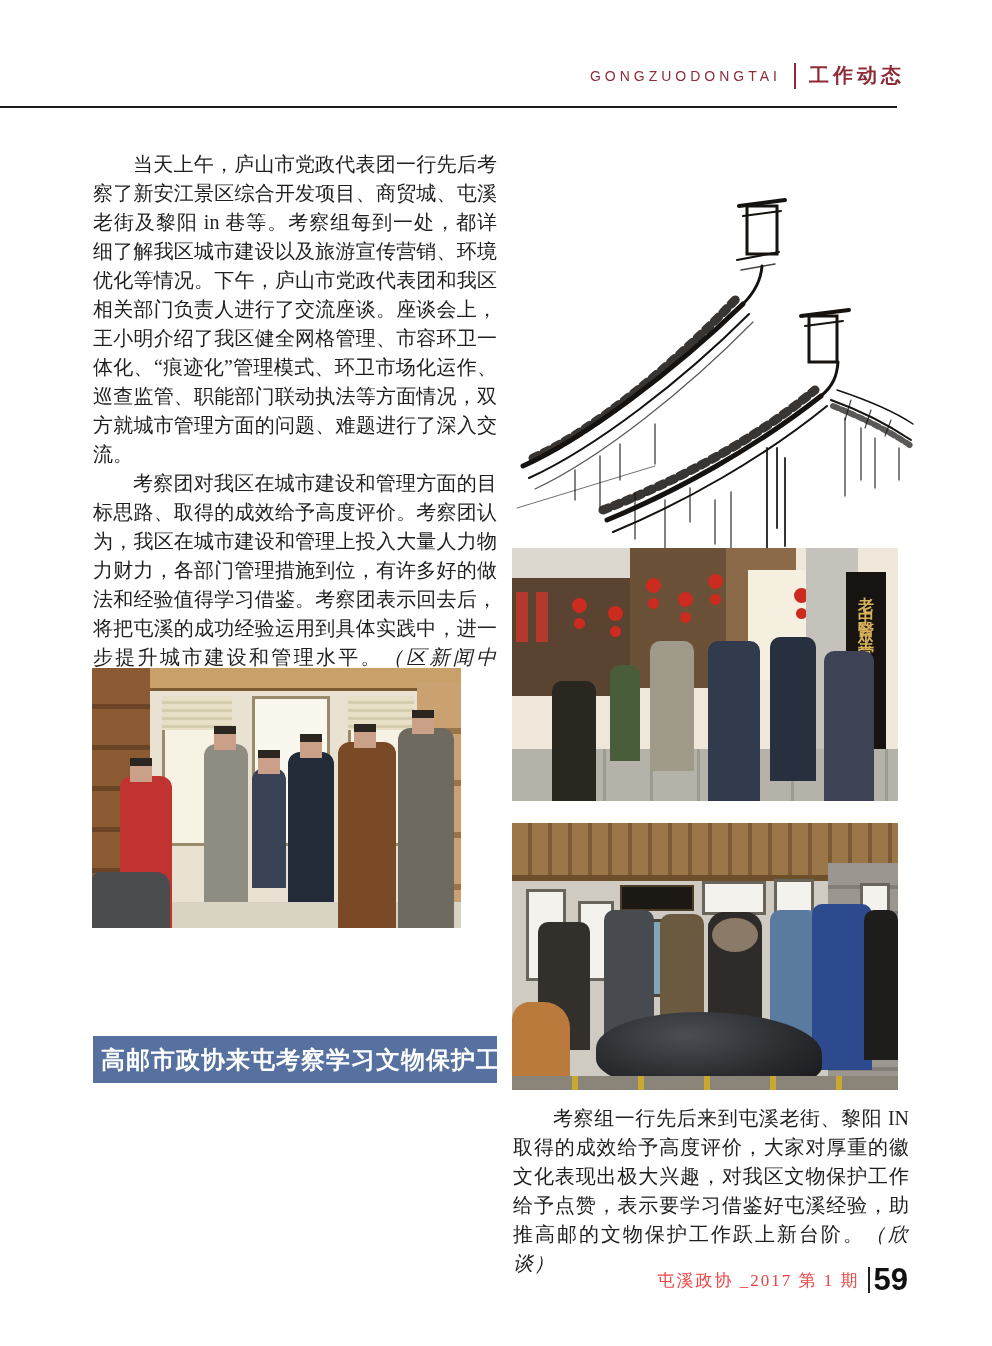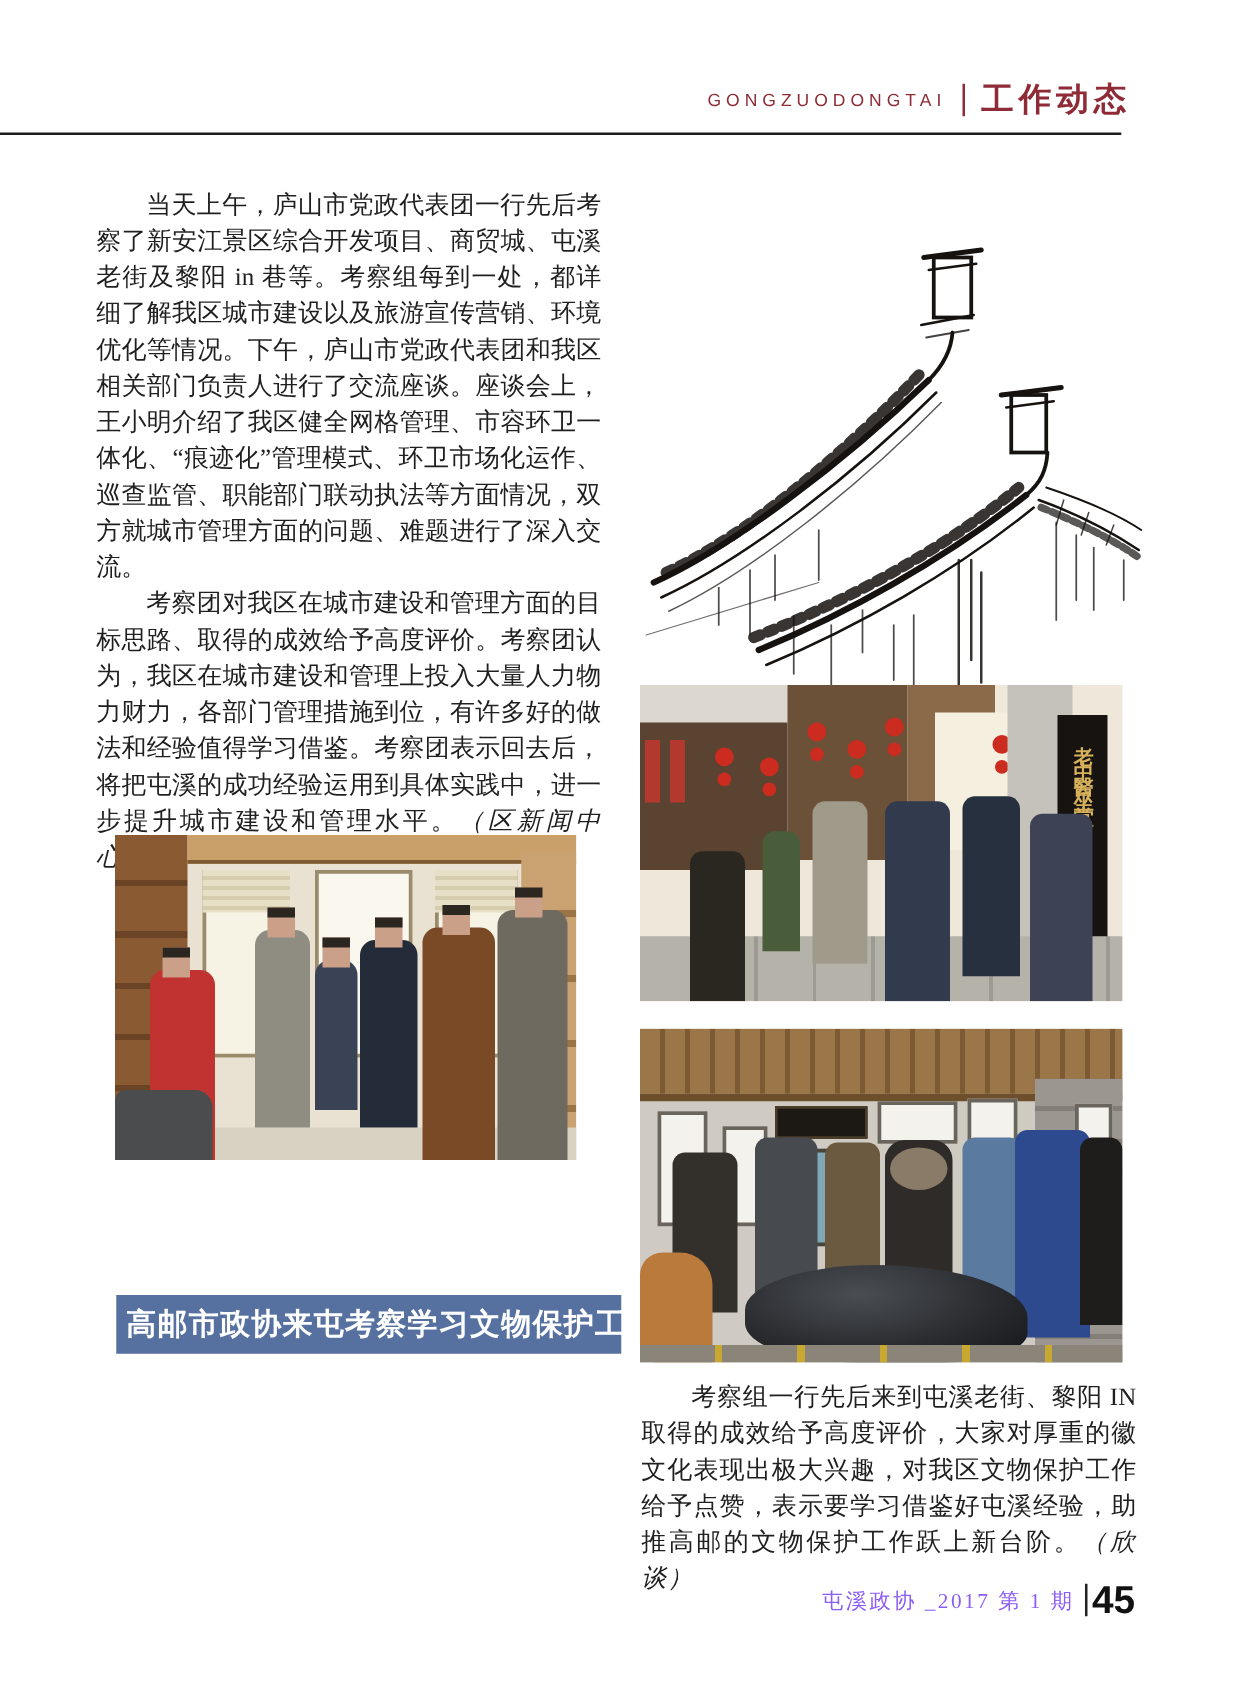--- a/index.html
+++ b/index.html
@@ -9,27 +9,27 @@
     font-family:"Liberation Serif", serif;color:#1e1e1e;
   }
   
   .header{position:absolute;top:62px;right:87px;display:flex;align-items:center;}
   .header .latin{
     font-family:"Liberation Sans", sans-serif;font-size:14px;letter-spacing:4px;
     color:#8e2b36;
   }
   .header .divider{width:2px;height:26px;background:#8e2b36;margin:0 13px;}
   .header .cn-title{
-    font-size:26px;font-weight:bold;color:#8e2b36;letter-spacing:4px;
+    font-size:20px;font-weight:bold;color:#8e2b36;letter-spacing:4px;
   }
   .header-rule{position:absolute;top:106px;left:0;width:897px;height:2px;background:#1c1c1c;}
   
   .textcol{position:absolute;font-size:20px;line-height:29px;text-align:justify;color:#1f1f1f;}
   .textcol p{margin:0;text-indent:2em;}
-  .col-left-1{top:150px;left:77px;width:404px;}
+  .col-left-1{top:150px;left:93px;width:404px;}
   .col-left-2{top:1104px;left:93px;width:404px;}
   .col-right-2{top:1104px;left:513px;width:396px;}
   .credit{font-style:italic;letter-spacing:1px;}
   
   .banner{
     position:absolute;top:1036px;left:93px;width:404px;height:47px;
     background:#56719f;color:#ffffff;
     font-family:"Liberation Sans", sans-serif;font-weight:bold;font-size:24px;
     line-height:47px;padding-left:8px;box-sizing:border-box;letter-spacing:1px;
     white-space:nowrap;
@@ -136,21 +136,21 @@
   .ph3 .m7{left:352px;bottom:30px;width:34px;height:150px;background:#1f1d1b;}
   .ph3 .m7h{left:358px;bottom:176px;}
   .ph3 .wood{left:0;bottom:0;width:58px;height:88px;background:#b97a3c;border-radius:18px 26px 0 12px;}
   .ph3 .carv{left:84px;bottom:0;width:226px;height:78px;
     background:radial-gradient(ellipse at 40% 30%,#4a4e52 0%,#2a2c30 55%,#141518 100%);
     border-radius:46% 54% 30% 40%;}
   .ph3 .floorline{left:0;bottom:0;width:386px;height:14px;
     background:repeating-linear-gradient(90deg,#8a8578 0 60px,#c9a832 60px 66px);}
   
   .footer{position:absolute;top:1262px;right:84px;display:flex;align-items:center;}
-  .footer .journal{font-size:17px;color:#8b5cf6;letter-spacing:2px;}
+  .footer .journal{font-size:17px;color:#ef4444;letter-spacing:2px;}
   .footer .fdiv{width:2px;height:26px;background:#222;margin:0 4px 0 8px;}
   .footer .pageno{font-family:"Liberation Sans", sans-serif;font-size:31px;font-weight:bold;color:#111;}
 </style>
 </head>
 <body>
 
 <div class="page">
 
   <div class="header">
     <span class="latin">GONGZUODONGTAI</span>
@@ -310,16 +310,16 @@
     <div class="floorline"></div>
   </div>
 
   <div class="textcol col-right-2">
     <p><span>考察组一行先后来到屯溪老街、黎阳 IN 取得的成效给予高度评价，大家对厚重的徽文化表现出极大兴趣，对我区文物保护工作给予点赞，表示要学习借鉴好屯溪经验，助推高邮的文物保护工作跃上新台阶。</span><span class="credit">（欣谈）</span></p>
   </div>
 
   <div class="footer">
     <span class="journal">屯溪政协 _2017 第 1 期</span>
     <span class="fdiv"></span>
-    <span class="pageno">45</span>
+    <span class="pageno">59</span>
   </div>
 
 </div>
 
 </body></html>

